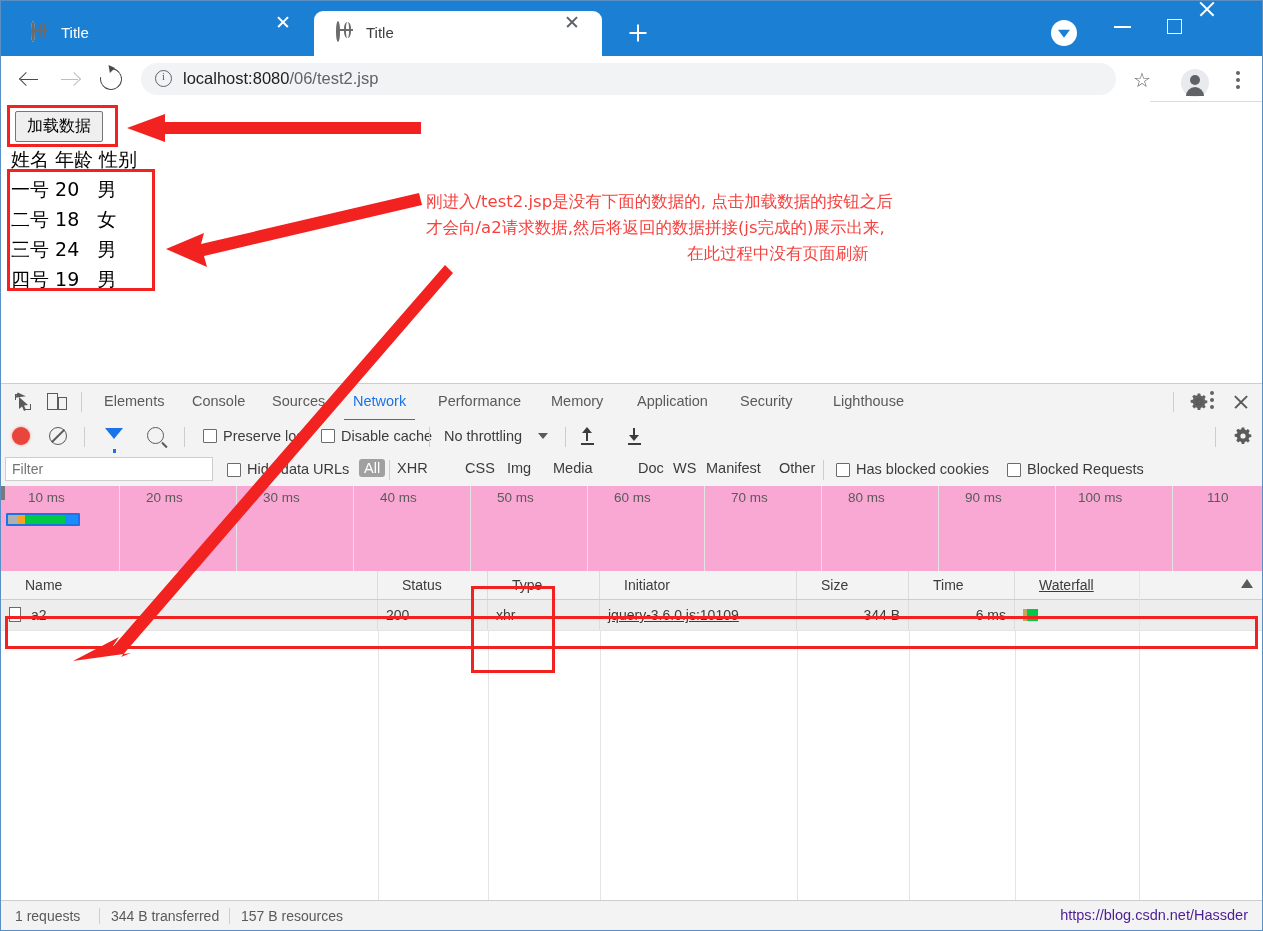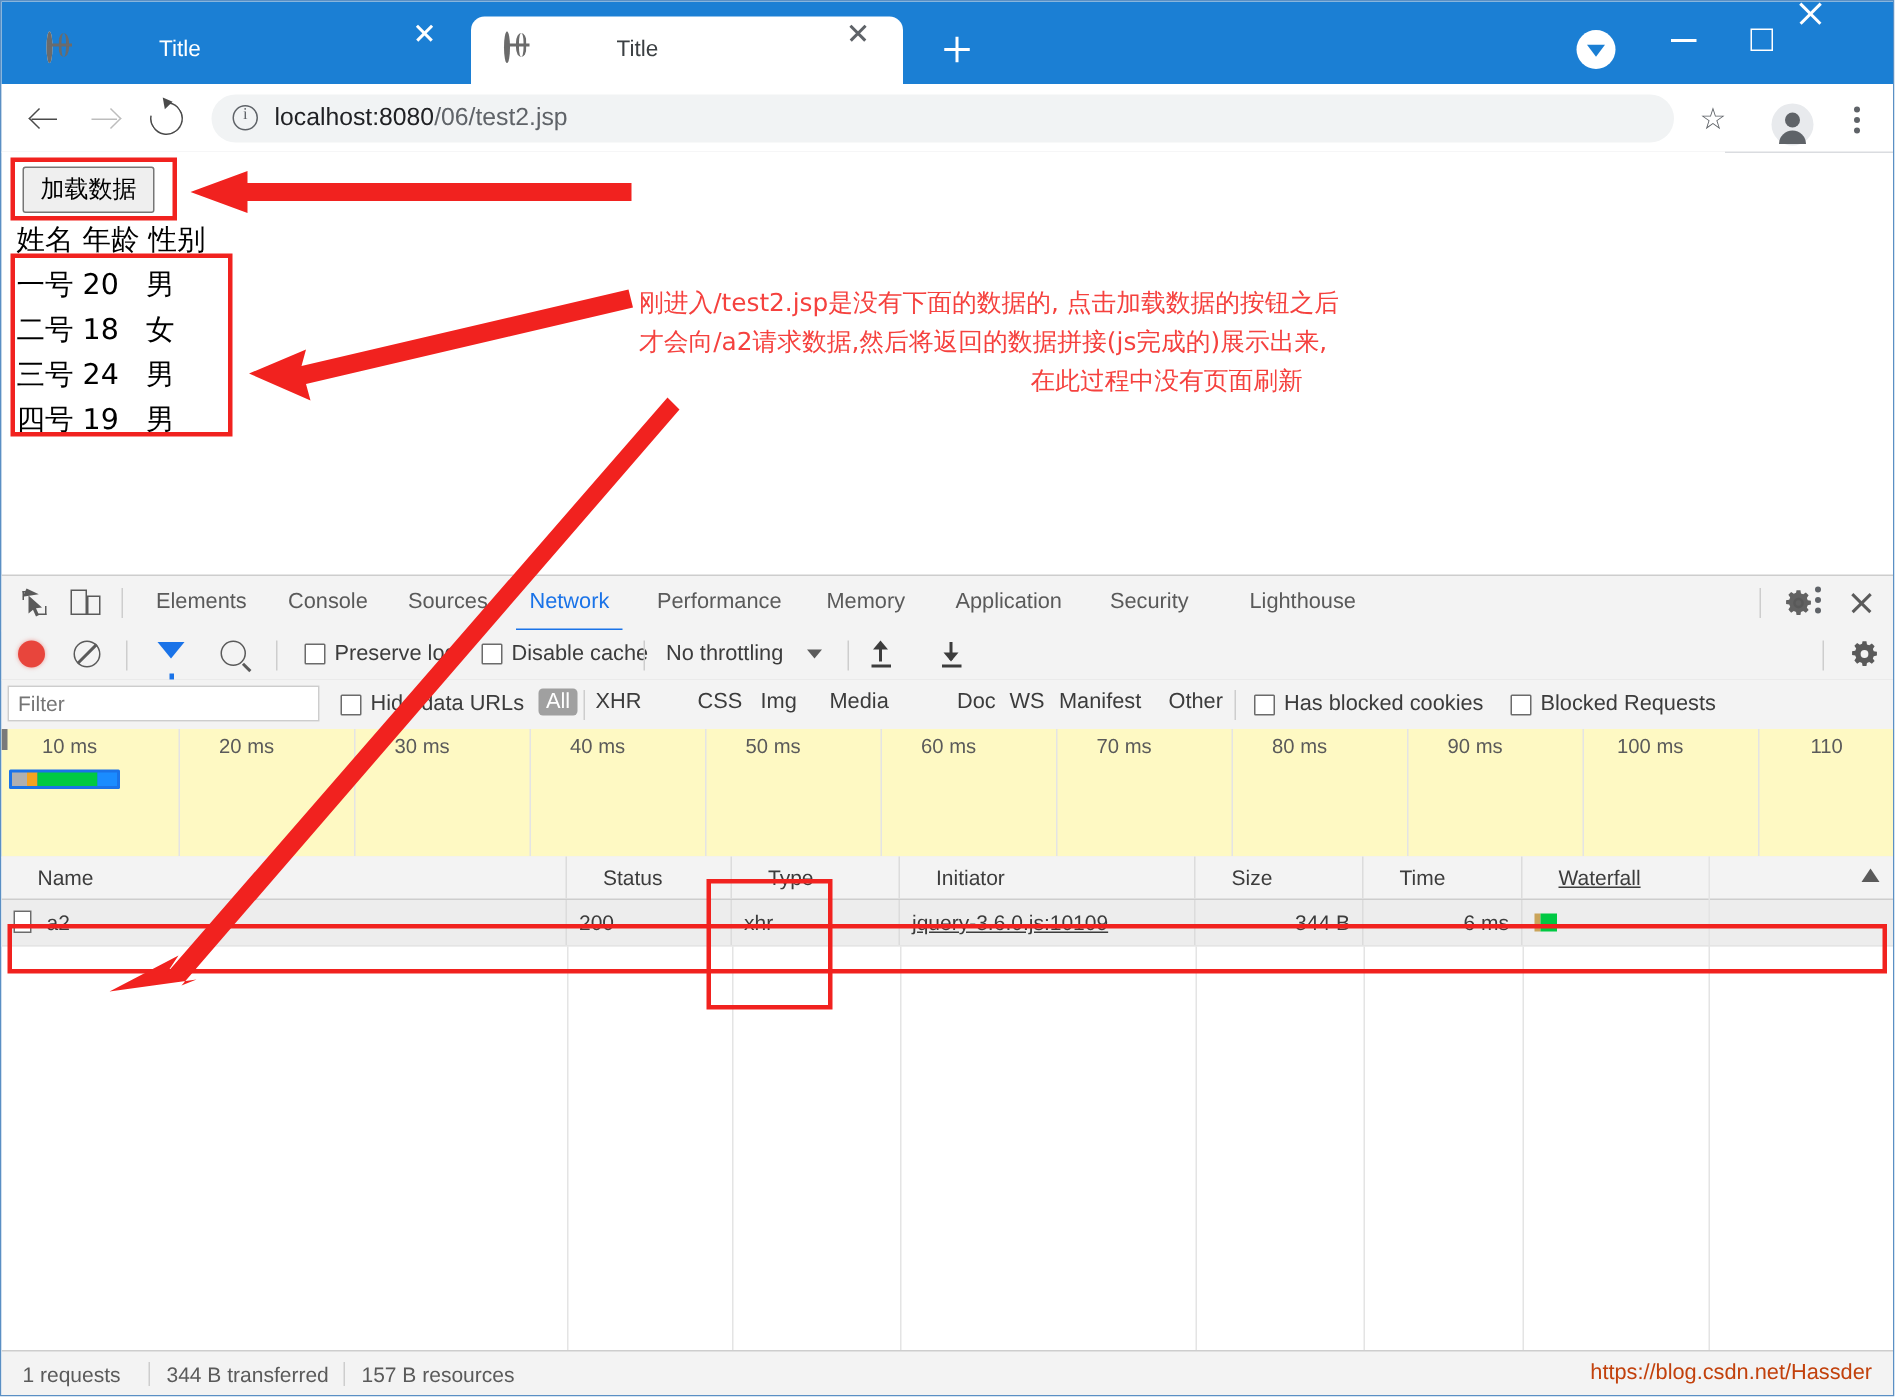--- a/index.html
+++ b/index.html
@@ -14,21 +14,21 @@
   
   .titlebar{position:absolute;left:0;top:0;width:1263px;height:55px;background:#1b7fd4;}
   .tab{position:absolute;top:10px;height:45px;box-sizing:border-box;}
   .tab.inactive{left:8px;width:305px;}
   .tab.active{left:313px;width:288px;background:#fff;border-radius:9px 9px 0 0;}
   .tab .favicon{position:absolute;left:22px;top:12px;width:18px;height:18px;}
   .tab.active .favicon{left:22px;}
   .globe{width:18px;height:18px;border-radius:50%;border:2px solid #6b6b6b;box-sizing:border-box;position:relative;background:#e9e9e9;}
   .globe:before{content:"";position:absolute;left:6px;top:-1px;width:3px;height:16px;border-left:2px solid #6b6b6b;border-right:2px solid #6b6b6b;border-radius:50%/40%;}
   .globe:after{content:"";position:absolute;left:-1px;top:6px;width:16px;height:0;border-top:2px solid #6b6b6b;}
-  .tab .tab-title{position:absolute;left:52px;top:13px;font-size:15px;color:#fff;white-space:nowrap;margin-left:45px;}
+  .tab .tab-title{position:absolute;left:52px;top:13px;font-size:15px;color:#fff;white-space:nowrap;}
   .tab.active .tab-title{color:#3c4043;}
   .tab .tab-close{position:absolute;top:11px;width:22px;height:22px;cursor:pointer;}
   .tab.inactive .tab-close{left:274px;}
   .tab.active .tab-close{left:258px;}
   .xglyph{position:relative;width:100%;height:100%;}
   .xglyph:before,.xglyph:after{content:"";position:absolute;left:50%;top:50%;width:14px;height:1.7px;background:#fff;transform-origin:center;}
   .xglyph:before{transform:translate(-50%,-50%) rotate(45deg);}
   .xglyph:after{transform:translate(-50%,-50%) rotate(-45deg);}
   .tab.active .xglyph:before,.tab.active .xglyph:after{background:#5f6368;}
   .newtab{position:absolute;left:623px;top:18px;width:28px;height:28px;cursor:pointer;}
@@ -119,21 +119,21 @@
   .updl.up .head{top:0;border-bottom:6px solid #3c3c3c;}
   .updl.up .stem{top:5px;height:9px;}
   .updl.down .head{top:8px;border-top:6px solid #3c3c3c;}
 
   .dt-filterbar{position:absolute;left:0;top:69px;width:1261px;height:33px;background:#f3f3f3;border-bottom:1px solid #cdcdcd;}
   .filter-input{position:absolute;left:4px;top:4px;width:208px;height:24px;background:#fff;border:1px solid #cdcdcd;box-sizing:border-box;font-size:14px;color:#3c3c3c;padding:0 6px;font-family:"Liberation Sans",sans-serif;}
   .ftype{position:absolute;top:7px;font-size:14.5px;color:#3c3c3c;cursor:pointer;white-space:nowrap;}
   .ftype.act{background:#a0a0a0;color:#fff;border-radius:3px;padding:1px 5px;top:6px;}
 
   
-  .overview{position:absolute;left:0;top:102px;width:1261px;height:85px;background:#fef9c3;border-bottom:1px solid #cdcdcd;}
+  .overview{position:absolute;left:0;top:102px;width:1261px;height:85px;background:#f9a8d4;border-bottom:1px solid #cdcdcd;}
   .ov-tick{position:absolute;top:0;height:85px;border-right:1px solid #e4e4e4;}
   .ov-lab{position:absolute;top:4px;font-size:13.5px;color:#5a5a5a;white-space:nowrap;}
   .ov-bar{position:absolute;left:5px;top:27px;width:74px;height:13px;background:#1a73e8;border-radius:1px;}
   .ov-bar .sg{position:absolute;top:2px;height:9px;}
   .ov-leftedge{position:absolute;left:0;top:0;width:4px;height:14px;background:#7a7a7a;}
 
   
   .reqtable{position:absolute;left:0;top:187px;width:1261px;height:712px;background:#fff;}
   .rt-head{position:absolute;left:0;top:0;width:1261px;height:28px;background:#f3f3f3;border-bottom:1px solid #cdcdcd;}
   .rt-col{position:absolute;top:0;height:28px;line-height:28px;font-size:14px;color:#3c3c3c;border-right:1px solid #dcdcdc;box-sizing:border-box;padding-left:24px;white-space:nowrap;cursor:pointer;}
@@ -142,21 +142,21 @@
   .rt-cell.num{text-align:right;padding-right:8px;padding-left:0;}
   .rt-docicon{position:absolute;left:8px;top:7px;width:12px;height:15px;border:1.4px solid #6b6b6b;background:#fff;box-sizing:border-box;}
   .rt-link{color:#3c3c3c;text-decoration:underline;}
   .rt-sort{position:absolute;right:9px;top:8px;width:0;height:0;border-left:6px solid transparent;border-right:6px solid transparent;border-bottom:9px solid #5a5a5a;}
   .wf-bar{position:absolute;top:9px;height:12px;}
   .vgrid{position:absolute;top:28px;width:1px;background:#e4e4e4;}
 
   .statusbar{position:absolute;left:0;bottom:0;width:1261px;height:30px;background:#f3f3f3;border-top:1px solid #cdcdcd;}
   .sb-item{position:absolute;top:7px;font-size:14px;color:#5a5a5a;white-space:nowrap;}
   .sb-sep{position:absolute;top:7px;width:1px;height:16px;background:#cdcdcd;}
-  .watermark{position:absolute;right:14px;top:6px;font-size:14.5px;color:#c2410c;white-space:nowrap;}
+  .watermark{position:absolute;right:14px;top:6px;font-size:14.5px;color:#4c1d95;white-space:nowrap;}
 
   svg.arrow{position:absolute;overflow:visible;pointer-events:none;}
 </style>
 </head>
 <body>
 
 <div class="window">
 
   <div class="titlebar">
     <div class="tab inactive">

